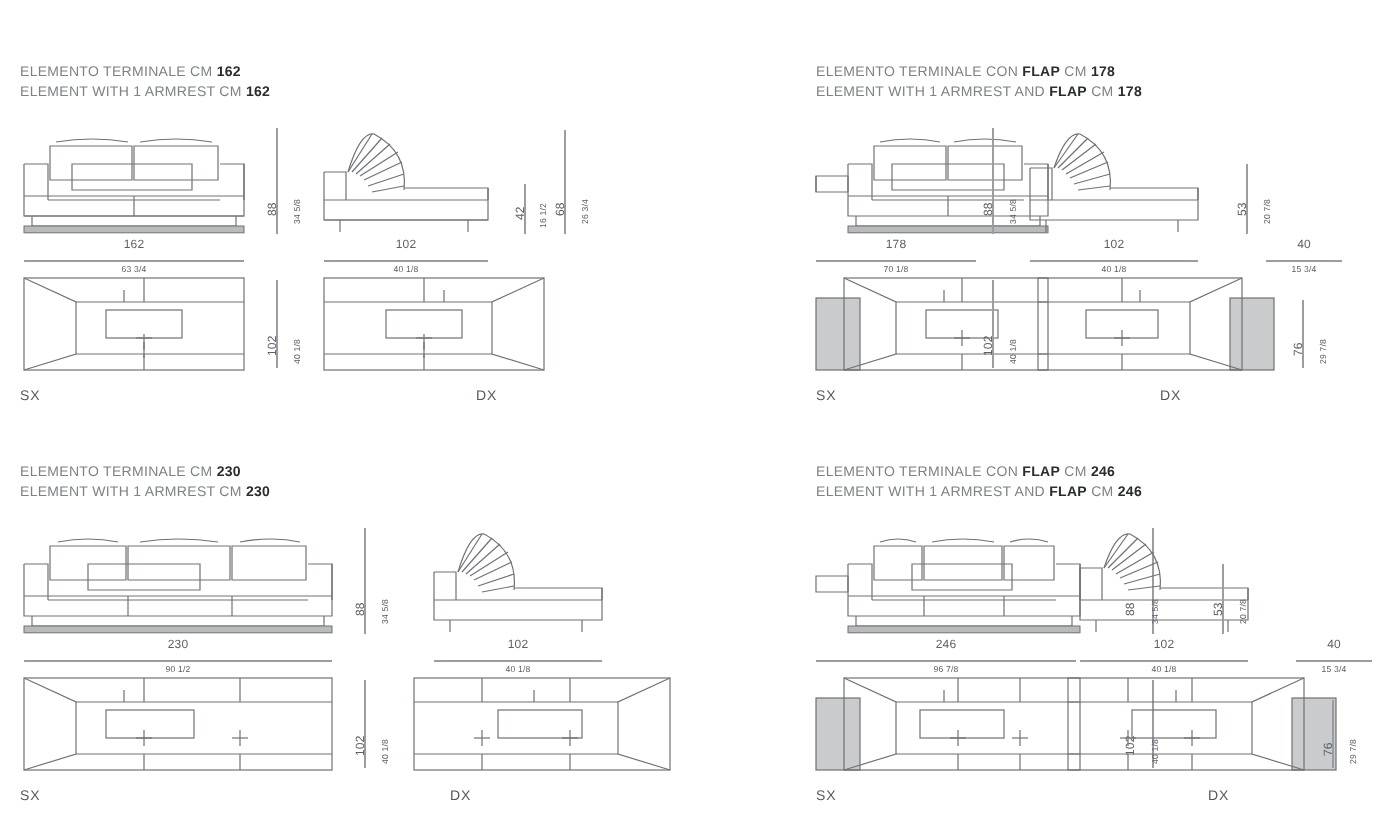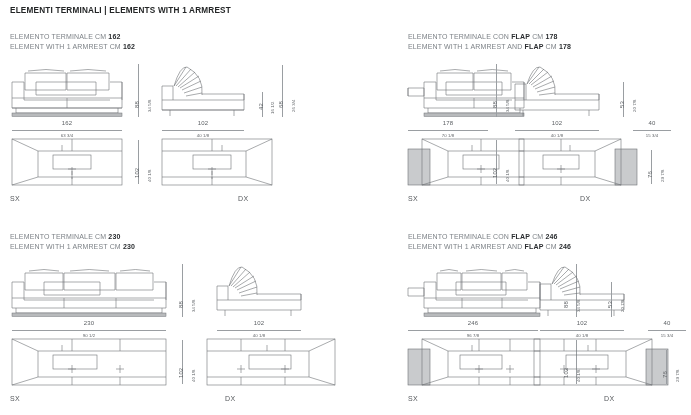--- a/index.html
+++ b/index.html
@@ -41,21 +41,20 @@
   }
   
   .rule-h{position:absolute;height:0;border-top:0.6px solid #9a9ea2;}
   .rule-v{position:absolute;width:0;border-left:0.6px solid #9a9ea2;}
 </style>
 </head>
 <body>
 
 <div class="page">
 
-  <div class="main-title">ELEMENTI TERMINALI | ELEMENTS WITH 1 ARMREST</div>
 
   <div class="quadrant" style="left:10px;top:32px;width:330px;height:170px;">
 
     <div class="q-title">
       <span>ELEMENTO TERMINALE CM </span><b>162</b>
     </div>
     <div class="q-title">
       <span>ELEMENT WITH 1 ARMREST CM </span><b>162</b>
     </div>
 

